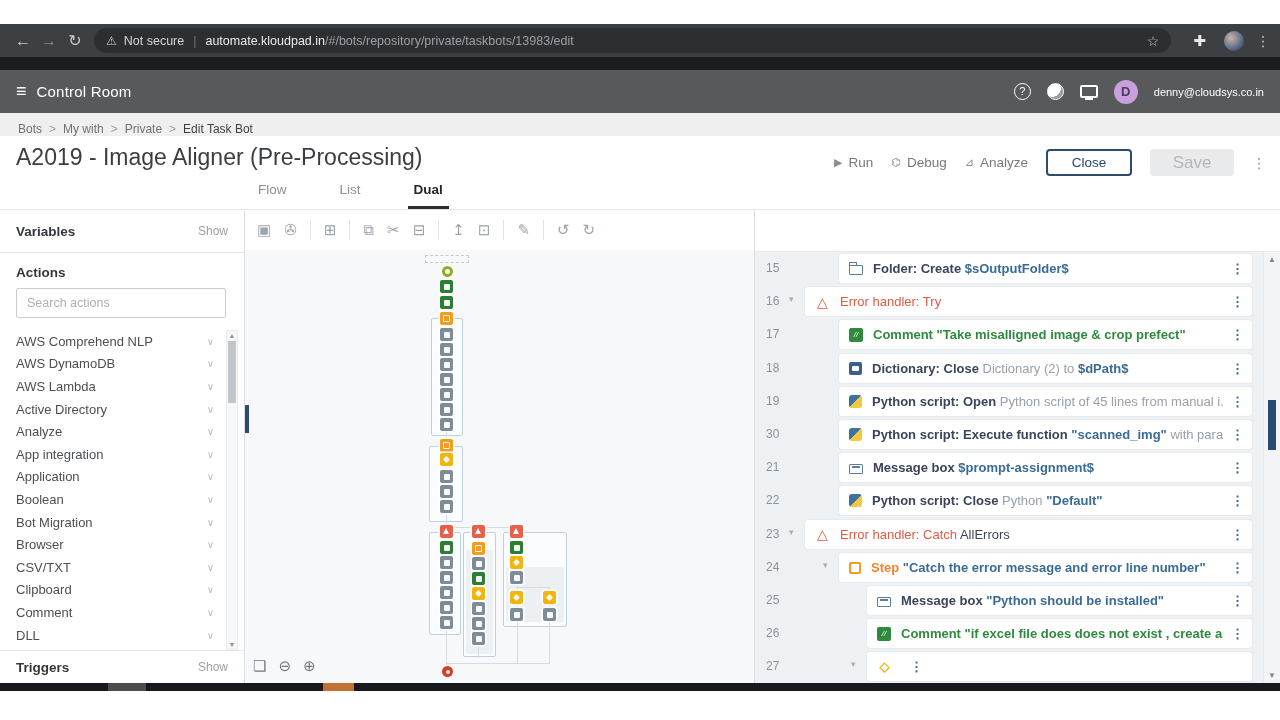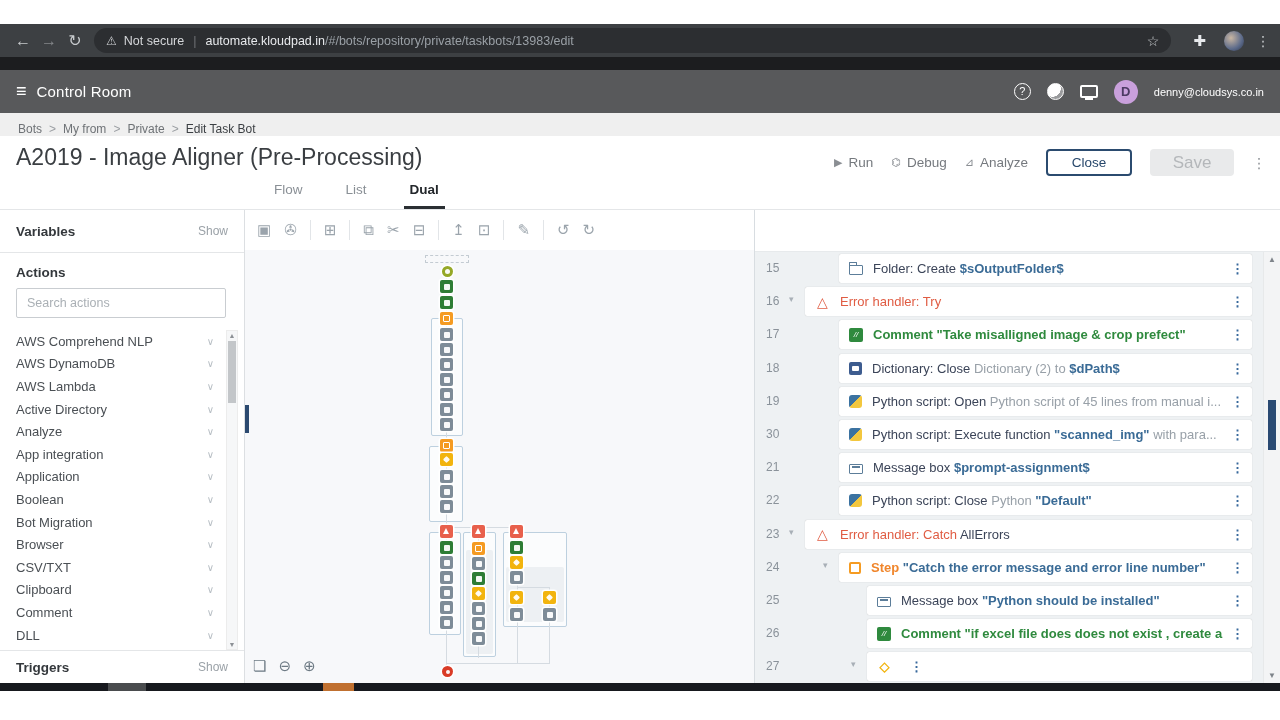--- a/index.html
+++ b/index.html
@@ -41,21 +41,21 @@
 
   
   .title-row { position:absolute; top:136px; left:0; width:1280px; height:74px; background:#fff; border-bottom:1px solid #e4e6e8; }
   .page-title { position:absolute; left:16px; top:8px; font-size:23px; color:#3a3e42; }
   .title-actions { position:absolute; right:14px; top:13px; display:flex; align-items:center; gap:18px; }
   .t-act { color:#75797e; font-size:13.5px; display:flex; align-items:center; gap:6px; cursor:pointer; }
   .t-act .g { font-size:11px; color:#8a8e93; }
   .btn-close { width:86px; height:27px; border:2px solid #2b4b6f; border-radius:4px; background:#fff; color:#27476b; font-size:13.5px; text-align:center; line-height:23px; cursor:pointer; }
   .btn-save { width:84px; height:27px; border:none; border-radius:4px; background:#e9eaeb; color:#b4b7ba; font-size:17px; text-align:center; line-height:27px; }
   .t-dots { color:#8a8e93; font-size:14px; }
-  .tabs { position:absolute; left:268px; bottom:0; display:flex; gap:31px;text-align:right; }
+  .tabs { position:absolute; left:252px; bottom:0; display:flex; gap:41px;text-align:right; }
   .tab { font-size:13.5px; color:#8a9096; padding:0 6px 9px 6px; cursor:pointer; }
   .tab.active { color:#23272b; font-weight:bold; border-bottom:3px solid #2b2f33; }
 
   
   .main { position:absolute; top:210px; left:0; width:1280px; height:473px; display:flex; }
 
   
   .sidebar { position:relative; width:245px; height:473px; background:#fff; border-right:1px solid #dcdfe2; }
   .sb-variables { position:absolute; top:0; left:0; right:0; height:43px; border-bottom:1px solid #e4e6e8; display:flex; align-items:center; padding:0 16px; }
   .sb-h { font-size:13.5px; font-weight:bold; color:#34383c; }
@@ -101,21 +101,21 @@
   .fc-ic { color:#6d7a84; font-size:15px; cursor:pointer; }
 
   
   .list-panel { position:relative; width:525px; height:473px; background:#eef1f3; }
   .lp-head { position:absolute; top:0; left:0; right:0; height:42px; background:#fff; border-bottom:1px solid #e7eaec; }
   .lrow { position:absolute; left:0; width:508px; height:33px; }
   .lrow .num { position:absolute; left:11px; top:9px; font-size:12px; color:#8a929a; }
   .lrow .rchev { position:absolute; top:9px; font-size:9px; color:#a8afb6; cursor:pointer; }
   .lcard { position:absolute; top:2px; height:29px; background:#fff; border-radius:2px; box-shadow:0 0 1px rgba(0,0,0,.25); display:flex; align-items:center; padding:0 8px 0 10px; cursor:pointer; }
   .lcard .txt { flex:1; font-size:13px; white-space:nowrap; overflow:hidden; color:#3b4458; }
-  .seg-bold { font-weight:normal; color:#3b4458; }
+  .seg-bold { font-weight:bold; color:#3b4458; }
   .seg-gray { color:#98a0a8; }
   .seg-var { font-weight:bold; color:#3a6b96; }
   .seg-error { color:#e05c43; }
   .seg-comment { font-weight:bold; color:#2f8a3e; }
   .seg-step { font-weight:bold; color:#f0862c; }
   .seg-if { font-weight:bold; color:#e8694a; }
   .seg-dark { color:#3b4458; }
   .lcard .menu { color:#38699c; font-weight:bold; font-size:13px; margin-left:8px; cursor:pointer; }
   .ri { display:inline-block; width:15px; height:14px; margin-right:10px; flex:none; position:relative; }
   .ri-folder { width:14px; height:10px; border:1.5px solid #5c7d99; border-radius:1px; margin-top:3px; }
@@ -169,21 +169,21 @@
       <span class="h-ic globe"></span>
       <span class="h-monitor"></span>
       <span class="u-avatar">D</span>
       <span class="u-email">denny@cloudsys.co.in</span>
     </div>
   </div>
 
   <div class="breadcrumb" id="breadcrumb">
       <span class="crumb">Bots</span>
       <span class="sep">&gt;</span>
-      <span class="crumb">My from</span>
+      <span class="crumb">My with</span>
       <span class="sep">&gt;</span>
       <span class="crumb">Private</span>
       <span class="sep">&gt;</span>
       <span class="crumb last">Edit Task Bot</span>
     </div>
 
   <div class="title-row">
     <div class="page-title">A2019 - Image Aligner (Pre-Processing)</div>
     <div class="title-actions">
       <span class="t-act">

